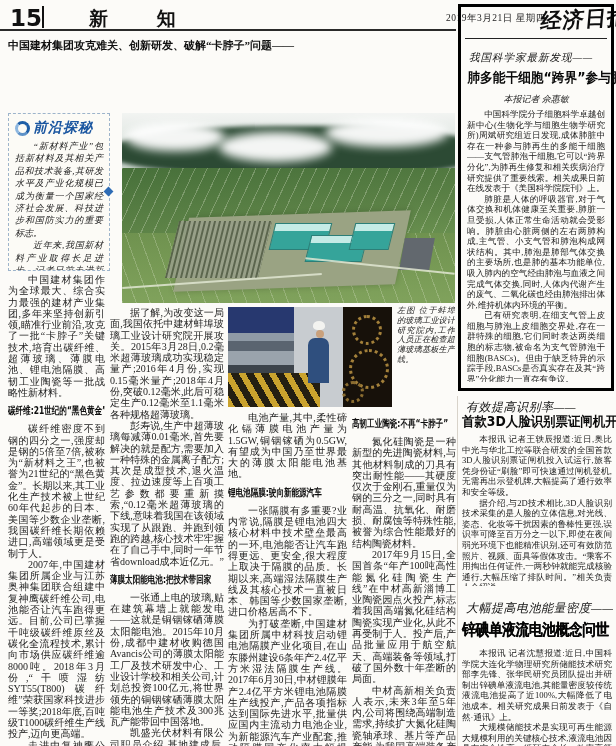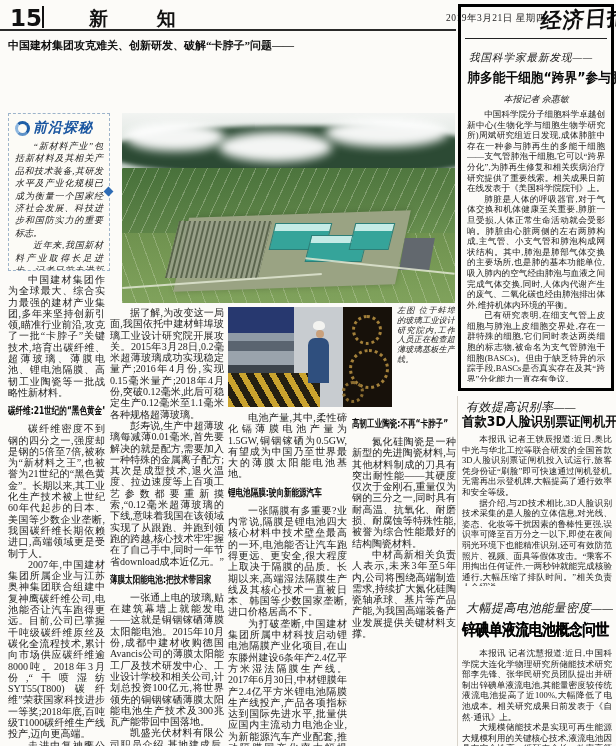--- a/index.html
+++ b/index.html
@@ -187,20 +187,21 @@
     <div>
         <p>一张隔膜有多重要?业内常说,隔膜是锂电池四大核心材料中技术壁垒最高的一环,电池能否让汽车跑得更远、更安全,很大程度上取决于隔膜的品质。长期以来,高端湿法隔膜生产线及其核心技术一直被日本、韩国等少数国家垄断,进口价格居高不下。</p>
         <p>为打破垄断,中国建材集团所属中材科技启动锂电池隔膜产业化项目,在山东滕州建设6条年产2.4亿平方米湿法隔膜生产线。2017年6月30日,中材锂膜年产2.4亿平方米锂电池隔膜生产线投产,产品各项指标达到国际先进水平,批量供应国内主流动力电池企业,为新能源汽车产业配套,推动隔膜国产化率大幅提升。</p>
       </div>
   </div>
 
   <div class="abs col" style="left:352px;top:417px;width:104px;height:329px;">
     <div class="subhead" style="margin-top:0;">高韧工业陶瓷:不再“卡脖子”</div>
     <div>
         <p>氮化硅陶瓷是一种新型的先进陶瓷材料,与其他材料制成的刀具有突出耐性能——其硬度仅次于金刚石,重量仅为钢的三分之一,同时具有耐高温、抗氧化、耐磨损、耐腐蚀等特殊性能,被誉为综合性能最好的结构陶瓷材料。</p>
+        <p>2017年9月15日,全国首条“年产100吨高性能氮化硅陶瓷生产线”在中材高新淄博工业陶瓷园点火投产,标志着我国高端氮化硅结构陶瓷实现产业化,从此不再受制于人。投产后,产品批量应用于航空航天、高端装备等领域,打破了国外数十年垄断的局面。</p>
         <p>中材高新相关负责人表示,未来3年至5年内,公司将围绕高端制造需求,持续扩大氮化硅陶瓷轴承球、基片等产品产能,为我国高端装备产业发展提供关键材料支撑。</p>
       </div>
   </div>
 
   <div class="abs redbox">
     <div class="rb-rule"></div>
     <div class="rb-kicker kai">我国科学家最新发现——</div>
     <div class="rb-headline">肺多能干细胞“跨界”参与肺再生</div>
     <div class="rb-byline kai">本报记者 佘惠敏</div>
     <div class="rb-body">

